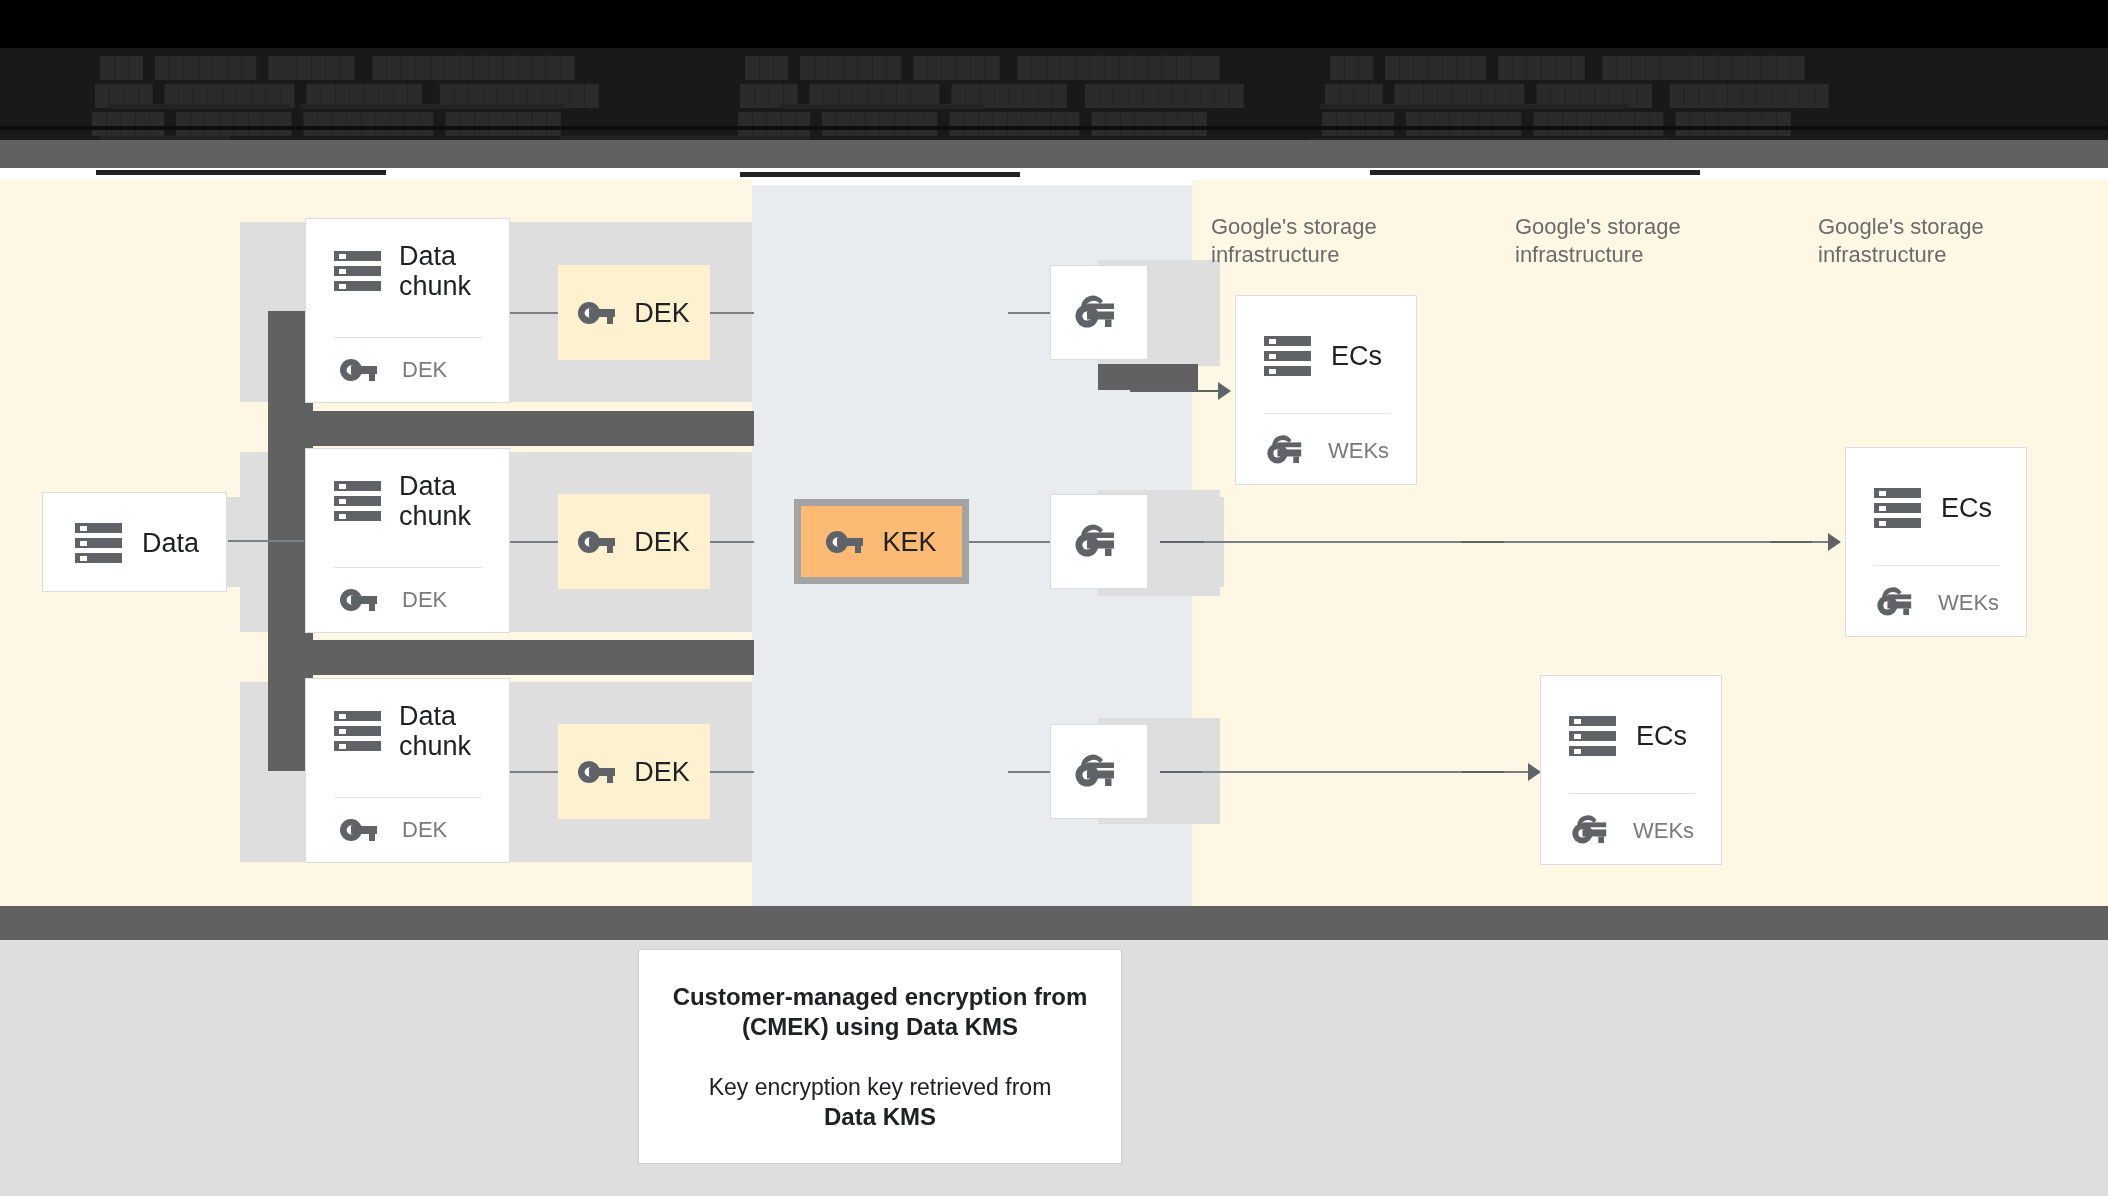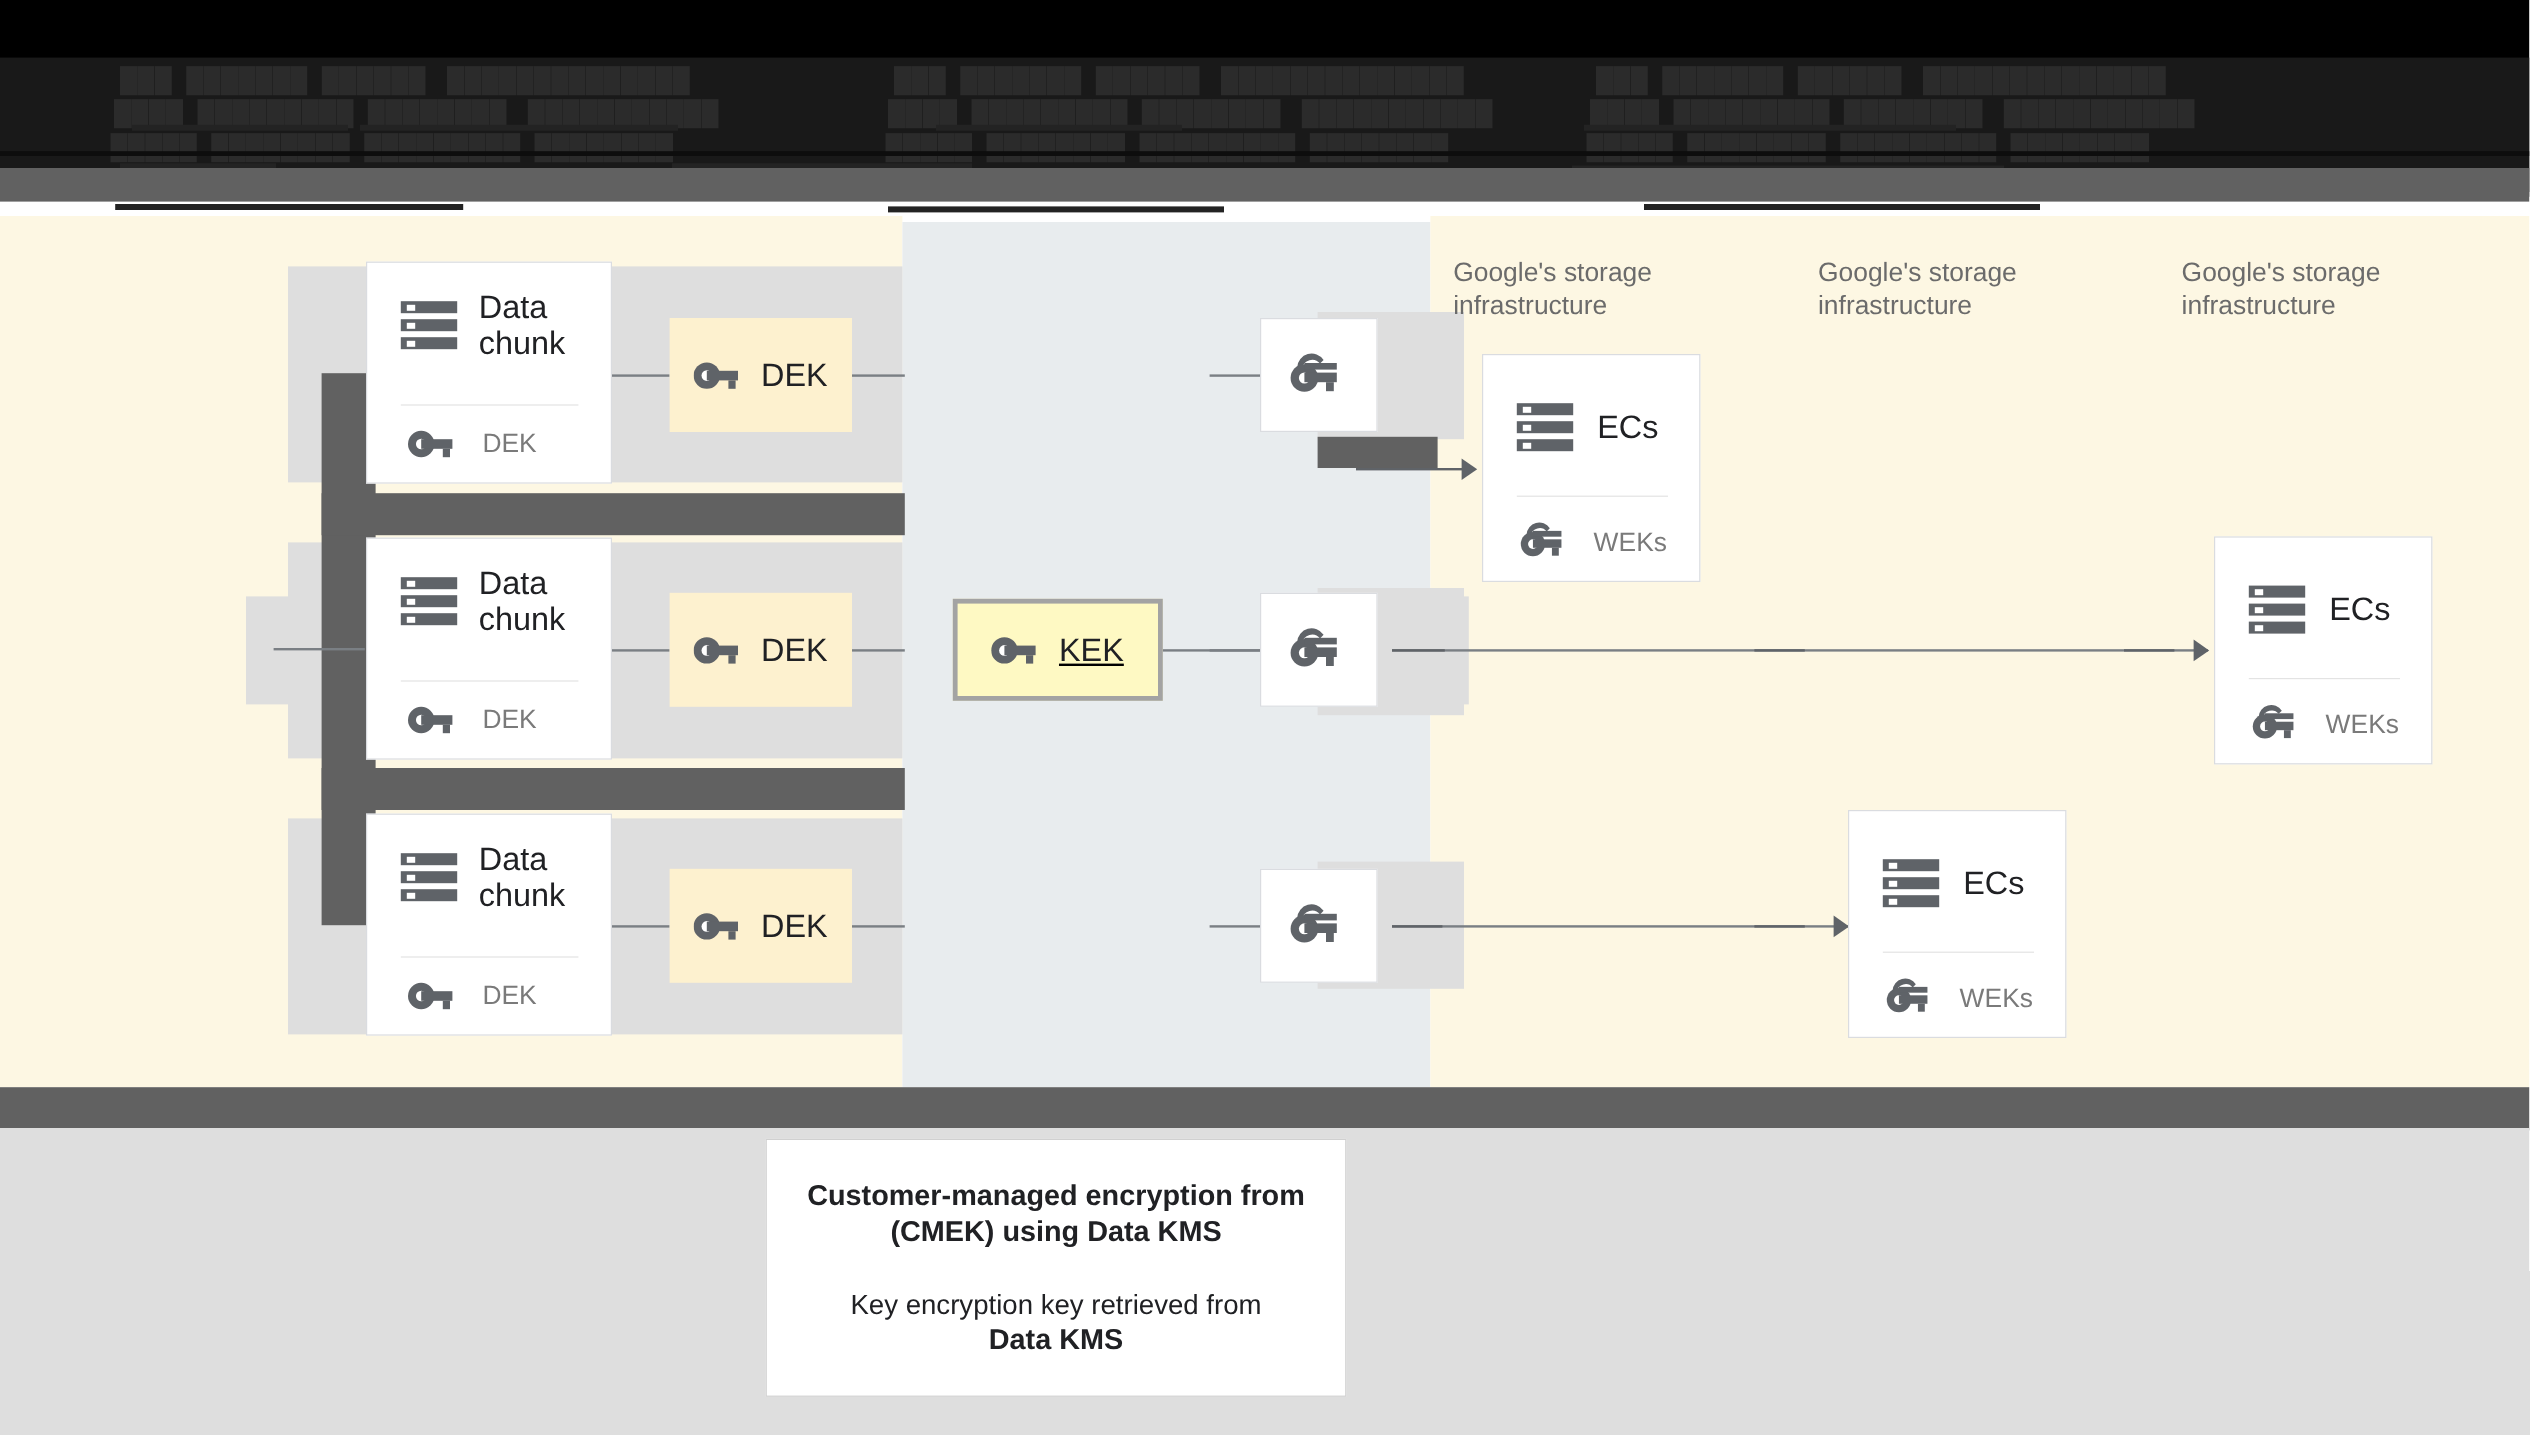--- a/index.html
+++ b/index.html
@@ -35,21 +35,21 @@
   .dbicon i:nth-child(2){top:15px}
   .dbicon i:nth-child(3){top:30px}
   .dbicon i::after{content:"";position:absolute;left:5px;top:2.5px;width:7px;height:5px;background:#fff;}
 
   .keyicon{width:40px;height:28px;flex:0 0 auto;}
   .keyicon svg{display:block}
 
   
   .tile{position:absolute;box-sizing:border-box;display:flex;align-items:center;justify-content:center;}
   .tile-dek{background:#fdf1cf;}
-  .tile-kek{background:#fef9c3;border:4px solid #a3a3a3;text-decoration:underline;}
+  .tile-kek{background:#fdba74;border:7px solid #a3a3a3;}
   .tile-wkey{background:#ffffff;border:1px solid #dadce0;}
 
   
   .conn{position:absolute;background:#5f6368;height:2px;}
   .conn-thin{position:absolute;background:#7a7f84;height:1.5px;}
   .arrowhead{position:absolute;width:0;height:0;border-top:9px solid transparent;
              border-bottom:9px solid transparent;border-left:13px solid #5f6368;}
 
   
   .bar{position:absolute;background:#616161;}
@@ -149,20 +149,30 @@
   <div class="conn" style="left:1160px;top:541px;width:44px;"></div>
   <div class="conn" style="left:1462px;top:541px;width:42px;"></div>
   <div class="conn" style="left:1770px;top:541px;width:42px;"></div>
   <div class="arrowhead" style="left:1828px;top:533px;"></div>
 
   <div class="conn-thin" style="left:1160px;top:771px;width:380px;"></div>
   <div class="conn" style="left:1160px;top:771px;width:42px;"></div>
   <div class="conn" style="left:1462px;top:771px;width:42px;"></div>
   <div class="arrowhead" style="left:1528px;top:763px;"></div>
 
+  <div class="card" style="left:42px;top:492px;width:185px;height:100px;">
+    <div class="row" style="left:32px;top:30px;">
+      <span class="dbicon">
+          <i></i>
+          <i></i>
+          <i></i>
+        </span>
+      <span class="lbl-main" style="margin-left:20px;">Data</span>
+    </div>
+  </div>
 
   <div class="card" style="left:305px;top:218px;width:205px;height:185px;">
     <div class="row" style="left:28px;top:22px;">
       <span class="dbicon">
           <i></i>
           <i></i>
           <i></i>
         </span>
       <span class="lbl-main" style="margin-left:18px;width:92px;">Data chunk</span>
     </div>

